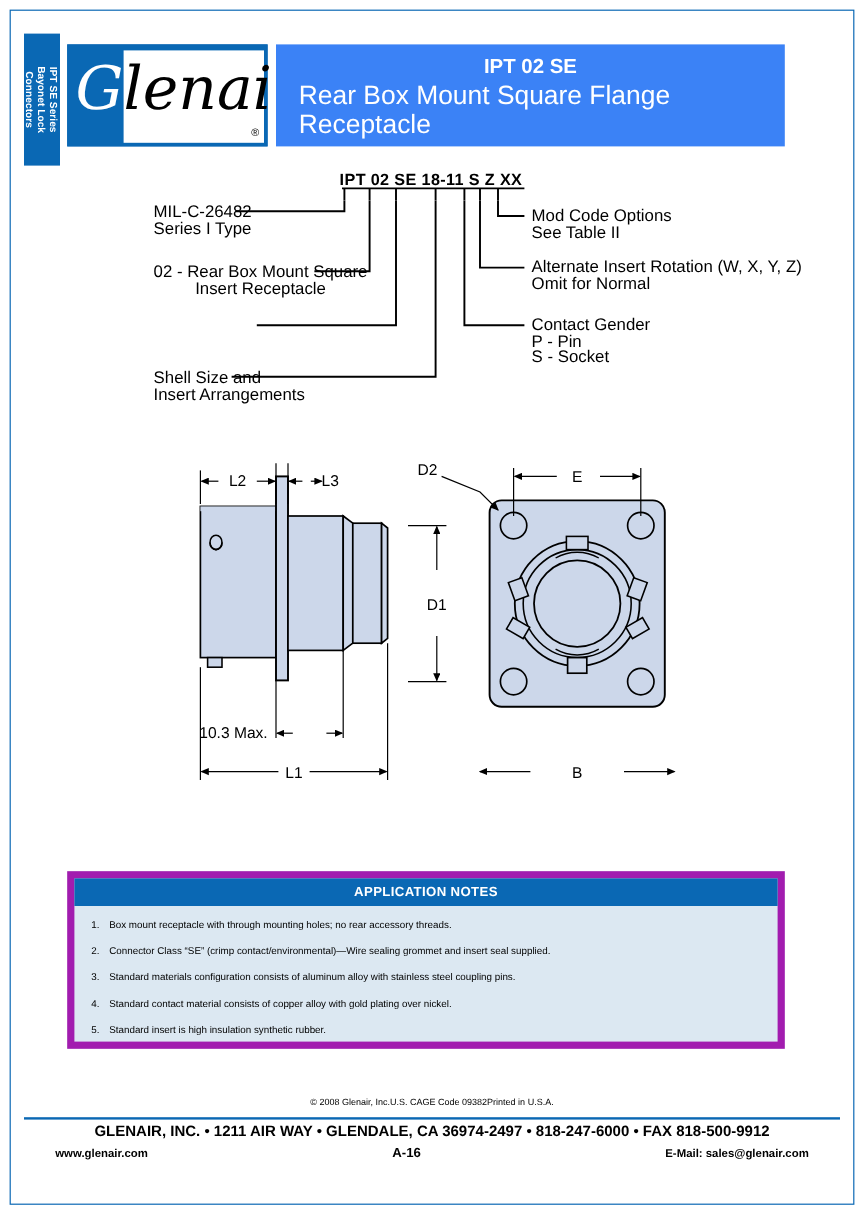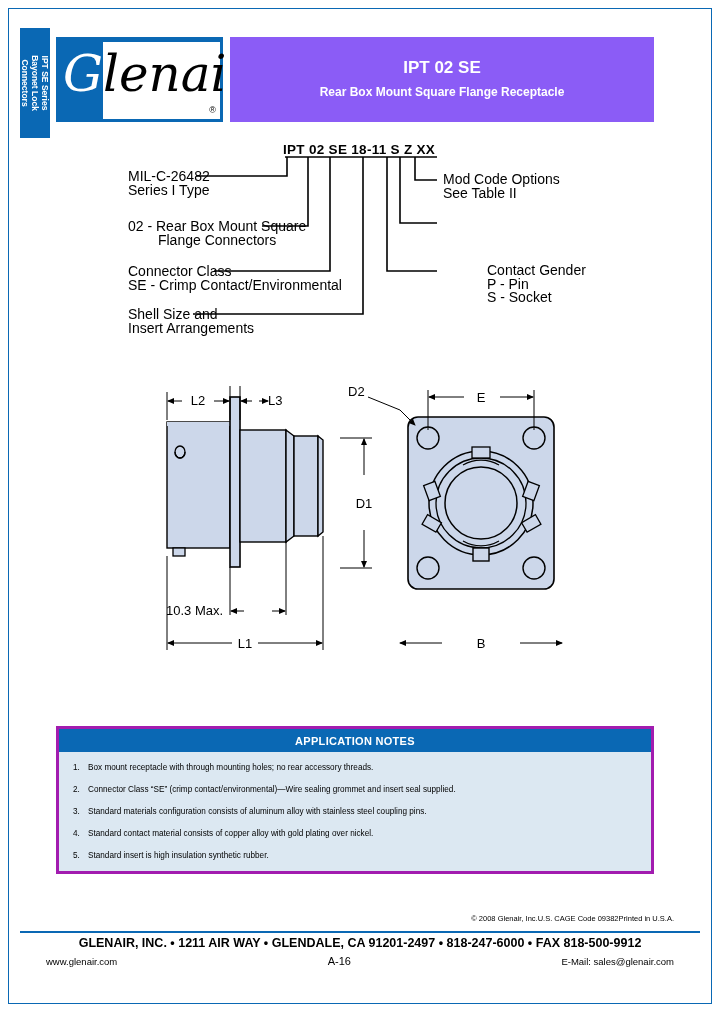--- a/index.html
+++ b/index.html
@@ -62,27 +62,27 @@
   .logo-text .g { color:#fff; }
   .logo-reg {
     position:absolute; right:6px; bottom:6px;
     font-size:9px;
   }
 
   
   .header {
     position:absolute; left:230px; top:37px;
     width:424px; height:85px;
-    background:#8b5cf6;
+    background:#3b82f6;
     color:#fff;
     display:flex; flex-direction:column;
     align-items:center; justify-content:center;
   }
   .header .t1 { font-size:17px; font-weight:bold; line-height:24px; }
-  .header .t2 { font-size:12px; font-weight:bold; line-height:24px; }
+  .header .t2 { font-size:22px; font-weight:normal; line-height:24px;margin-left:19px; }
 
   
   .pn-area { position:absolute; left:0; top:0; width:716px; height:360px; }
   .pn-string {
     position:absolute; left:283px; top:142px;
     font-size:13.5px; font-weight:bold;
     letter-spacing:0.3px;
     white-space:nowrap;
   }
   .callout {
@@ -94,21 +94,21 @@
   svg.leaders { position:absolute; left:0; top:0; width:720px; height:360px; }
 
   
   .draw-area { position:absolute; left:0; top:370px; width:720px; height:310px;padding-left:36px; }
   svg.drawing { position:absolute; left:0; top:0; width:720px; height:310px; }
 
   
   .notes {
     position:absolute; left:56px; top:726px;
     width:598px; height:148px;
-    border:3px solid #a21caf;
+    border:6px solid #a21caf;
     background:#dce8f2;
   }
   .notes-title {
     height:23px; background:#0a68b4; color:#fff;
     font-size:11px; font-weight:bold;
     display:flex; align-items:center; justify-content:center;
     letter-spacing:0.3px;
   }
   .notes-body { padding:11px 14px 0 14px; }
   .note {
@@ -116,37 +116,37 @@
     line-height:10px;
     margin-bottom:12px;
     display:flex;
     white-space:nowrap;
   }
   .note .num { width:15px; flex:none; }
 
   
   .foot-meta {
     position:absolute; left:46px; top:914px; width:628px;
-    display:flex; justify-content:flex-end;
+    display:flex; justify-content:center;
     font-size:7.5px;
   }
   .foot-rule {
     position:absolute; left:20px; top:931px;
     width:680px; height:2px; background:#0a68b4;
   }
   .foot-main {
     position:absolute; left:20px; top:936px; width:680px;
     text-align:center;
     font-size:12.5px; font-weight:bold;
     color:#000;
   }
   .foot-bot {
     position:absolute; left:46px; top:955px; width:628px;
     display:flex; justify-content:space-between; align-items:center;
-    font-size:9.5px; font-weight:normal;
+    font-size:9.5px; font-weight:bold;
   }
   .foot-bot .mid { font-size:11px; }
 </style>
 </head>
 <body>
 
 <div class="page-border"></div>
 
 <div class="side-tab">
   <div class="rot">
@@ -199,40 +199,40 @@
     </g>
   </svg>
 
   <div class="callout" style="left:128px; top:170px;">
     <div>MIL-C-26482</div>
     <div>Series I Type</div>
   </div>
 
   <div class="callout" style="left:128px; top:220px;text-align:center;">
     <div>02 - Rear Box Mount Square</div>
-    <div>Flange Connectors</div>
-  </div>
-
-  <div class="callout" style="left:128px; top:265px;">
-    <div>Connector Class</div>
-    <div class="ind">SE - Crimp Contact/Environmental</div>
-  </div>
+    <div>Insert Receptacle</div>
+  </div>
+
 
   <div class="callout" style="left:128px; top:308px;">
     <div>Shell Size and</div>
     <div>Insert Arrangements</div>
   </div>
 
   <div class="callout" style="left:443px; top:173px;">
     <div>Mod Code Options</div>
     <div class="ind">See Table II</div>
   </div>
 
-
-  <div class="callout" style="left:443px; top:264px;margin-left:44px;">
+  <div class="callout" style="left:443px; top:216px;">
+    <div>Alternate Insert Rotation (W, X, Y, Z)</div>
+    <div class="ind">Omit for Normal</div>
+  </div>
+
+  <div class="callout" style="left:443px; top:264px;">
     <div>Contact Gender</div>
     <div class="ind">P - Pin</div>
     <div class="ind">S - Socket</div>
   </div>
 </div>
 
 <div class="draw-area">
   <svg class="drawing" viewBox="0 0 720 310">
     <defs>
       <marker id="ar" markerWidth="7" markerHeight="7" refX="6" refY="3" orient="auto">
@@ -374,18 +374,18 @@
     </div>
   </div>
 </div>
 
 <div class="foot-meta">
   <span>© 2008 Glenair, Inc.</span>
   <span>U.S. CAGE Code 09382</span>
   <span>Printed in U.S.A.</span>
 </div>
 <div class="foot-rule"></div>
-<div class="foot-main">GLENAIR, INC. • 1211 AIR WAY • GLENDALE, CA 91201-2497 • 818-247-6000 • FAX 818-500-9912</div>
+<div class="foot-main">GLENAIR, INC. • 1211 AIR WAY • GLENDALE, CA 36974-2497 • 818-247-6000 • FAX 818-500-9912</div>
 <div class="foot-bot">
   <span>www.glenair.com</span>
   <span class="mid">A-16</span>
   <span>E-Mail: sales@glenair.com</span>
 </div>
 
 </body></html>

